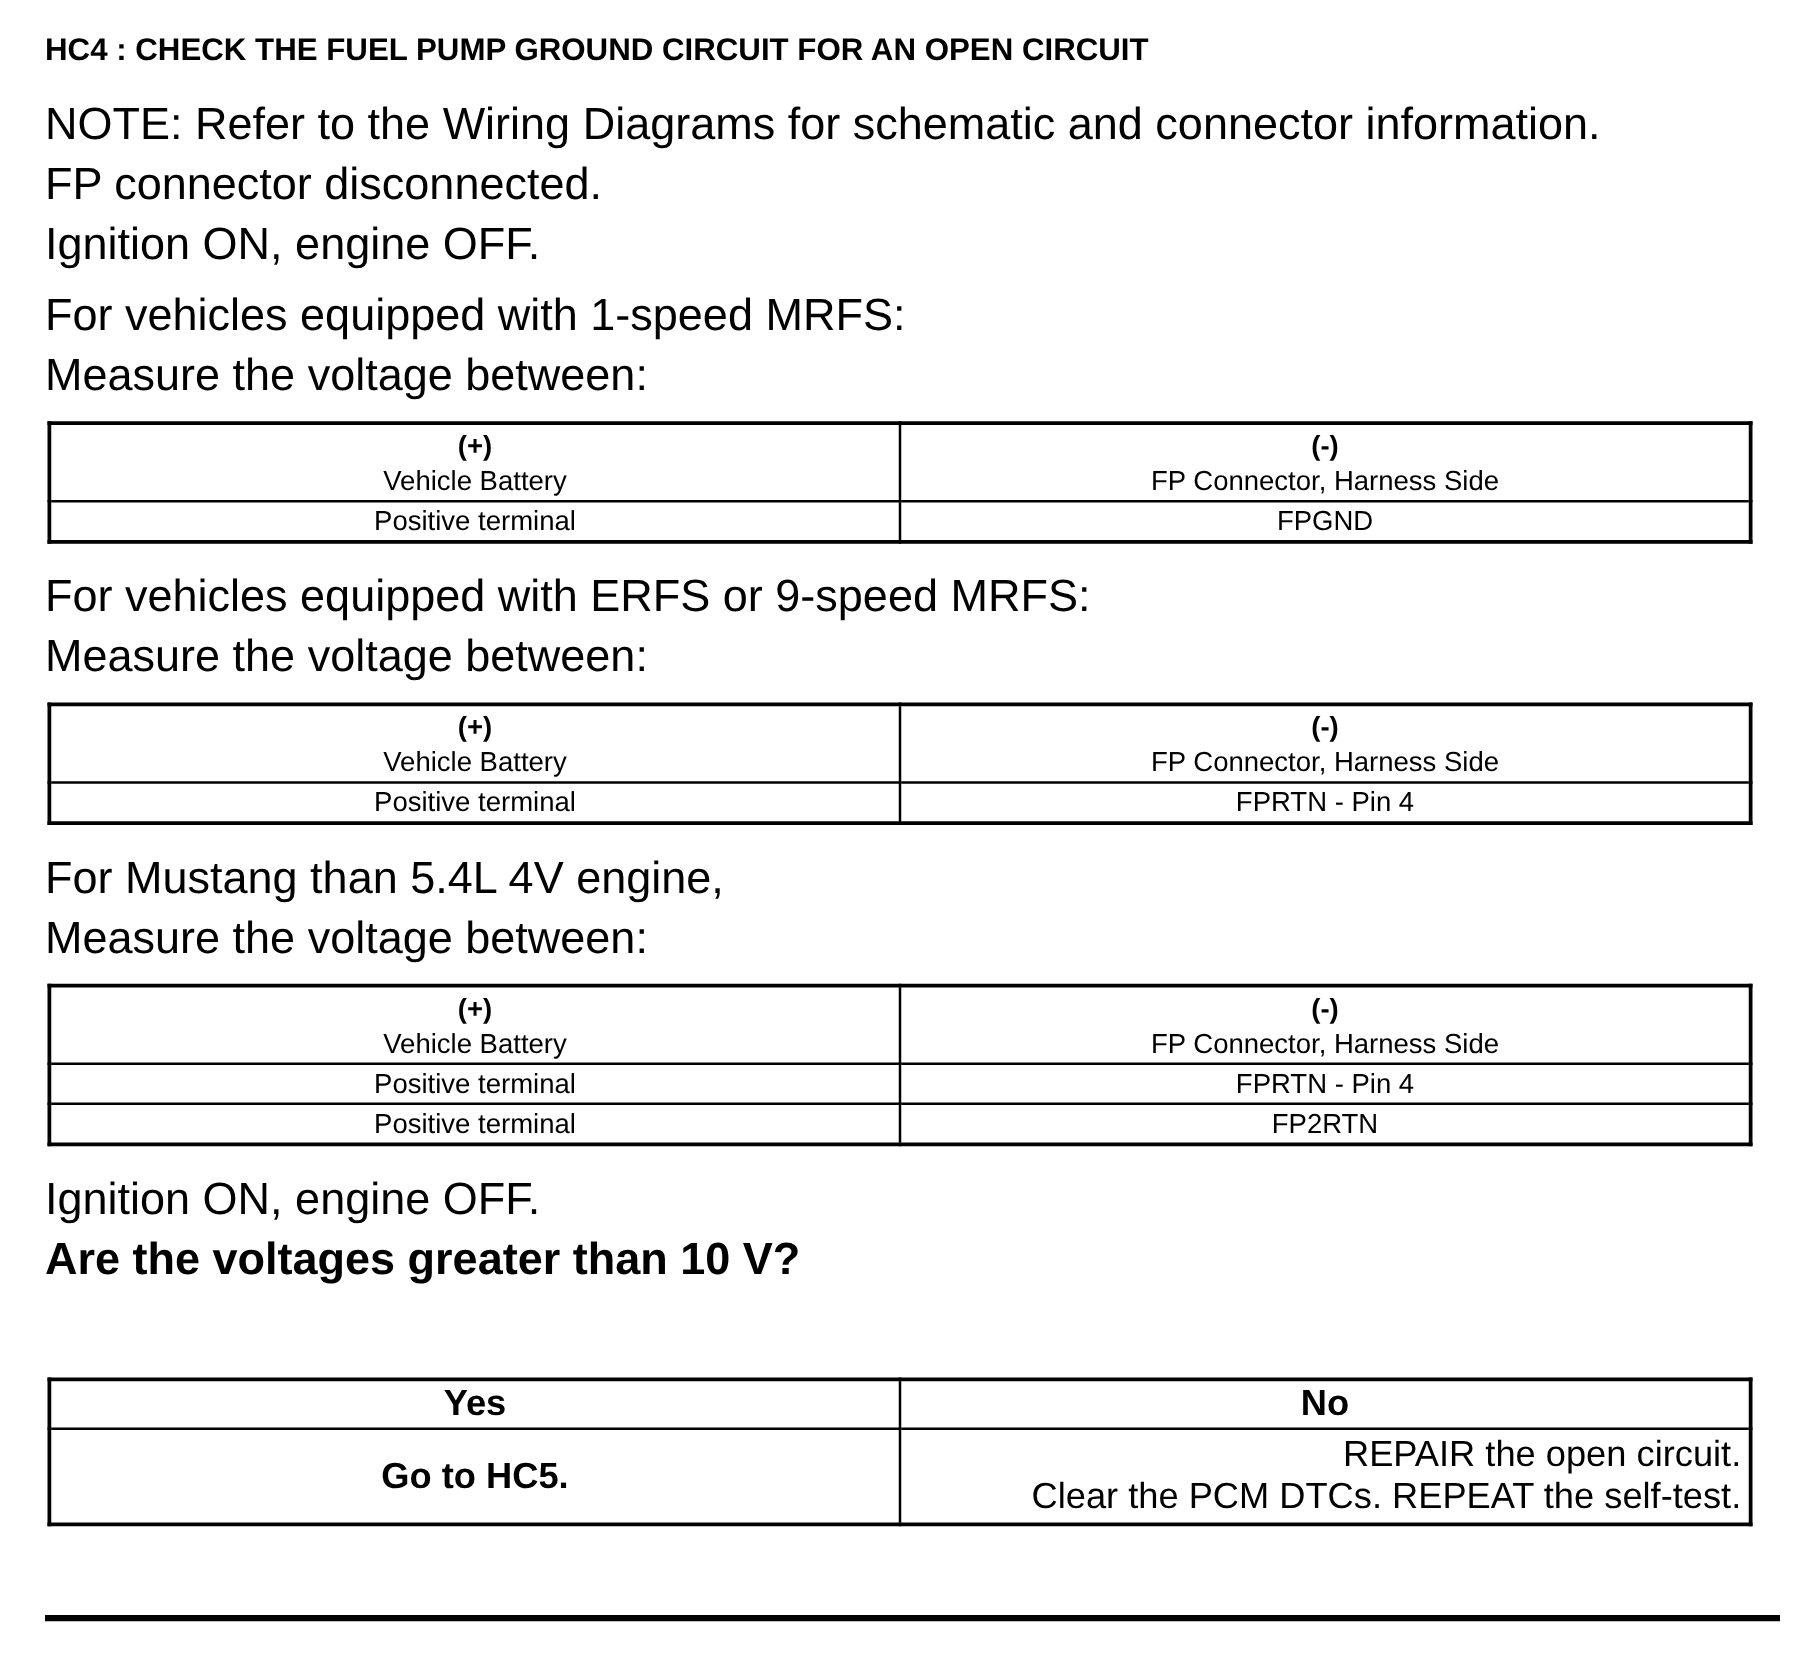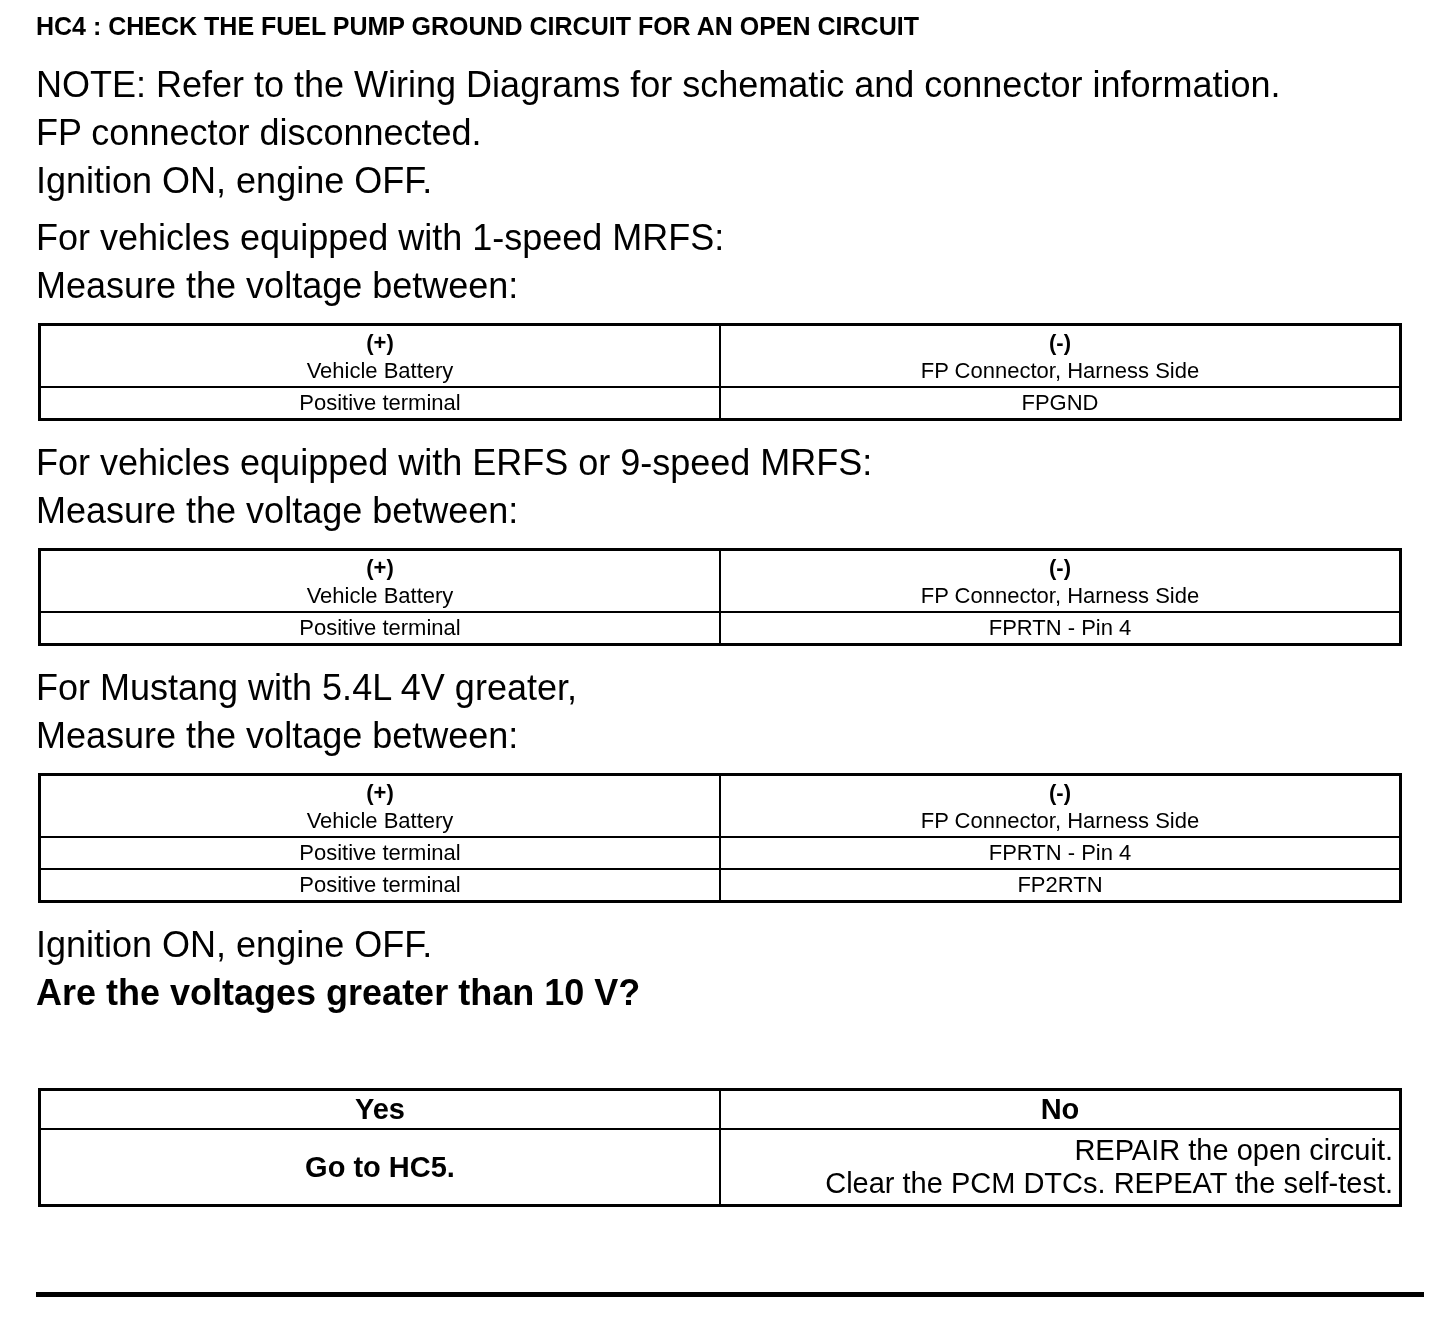--- a/index.html
+++ b/index.html
@@ -4,21 +4,21 @@
 <style>
   * { box-sizing: border-box; }
   html, body { margin: 0; padding: 0; background: #ffffff; }
   .page {
     position: relative;
     width: 1456px;
     height: 1342px;
     background: #ffffff;
     color: #000000;
     font-family: "Liberation Sans", sans-serif;
-    padding: 8px 36px 0 36px;
+    padding: 22px 36px 0 36px;
     overflow: hidden;
   }
   .title {
     font-size: 25px;
     font-weight: bold;
     margin: 4px 0 28px 0;
   }
   .body-line {
     font-size: 36px;
     line-height: 31px;
@@ -125,21 +125,21 @@
         <div>FP Connector, Harness Side</div>
       </th>
     </tr>
     <tr>
       <td>Positive terminal</td>
       <td>FPRTN - Pin 4</td>
     </tr>
   </tbody>
     </table>
 
-  <div class="body-line section-heading">For Mustang with 5.4L 4V greater,</div>
+  <div class="body-line section-heading">For Mustang than 5.4L 4V engine,</div>
   <div class="body-line measure-line">Measure the voltage between:</div>
   <table class="meas">
     <tbody>
         <tr>
       <th>
         <div class="sign">(+)</div>
         <div>Vehicle Battery</div>
       </th>
       <th>
         <div class="sign">(-)</div>

